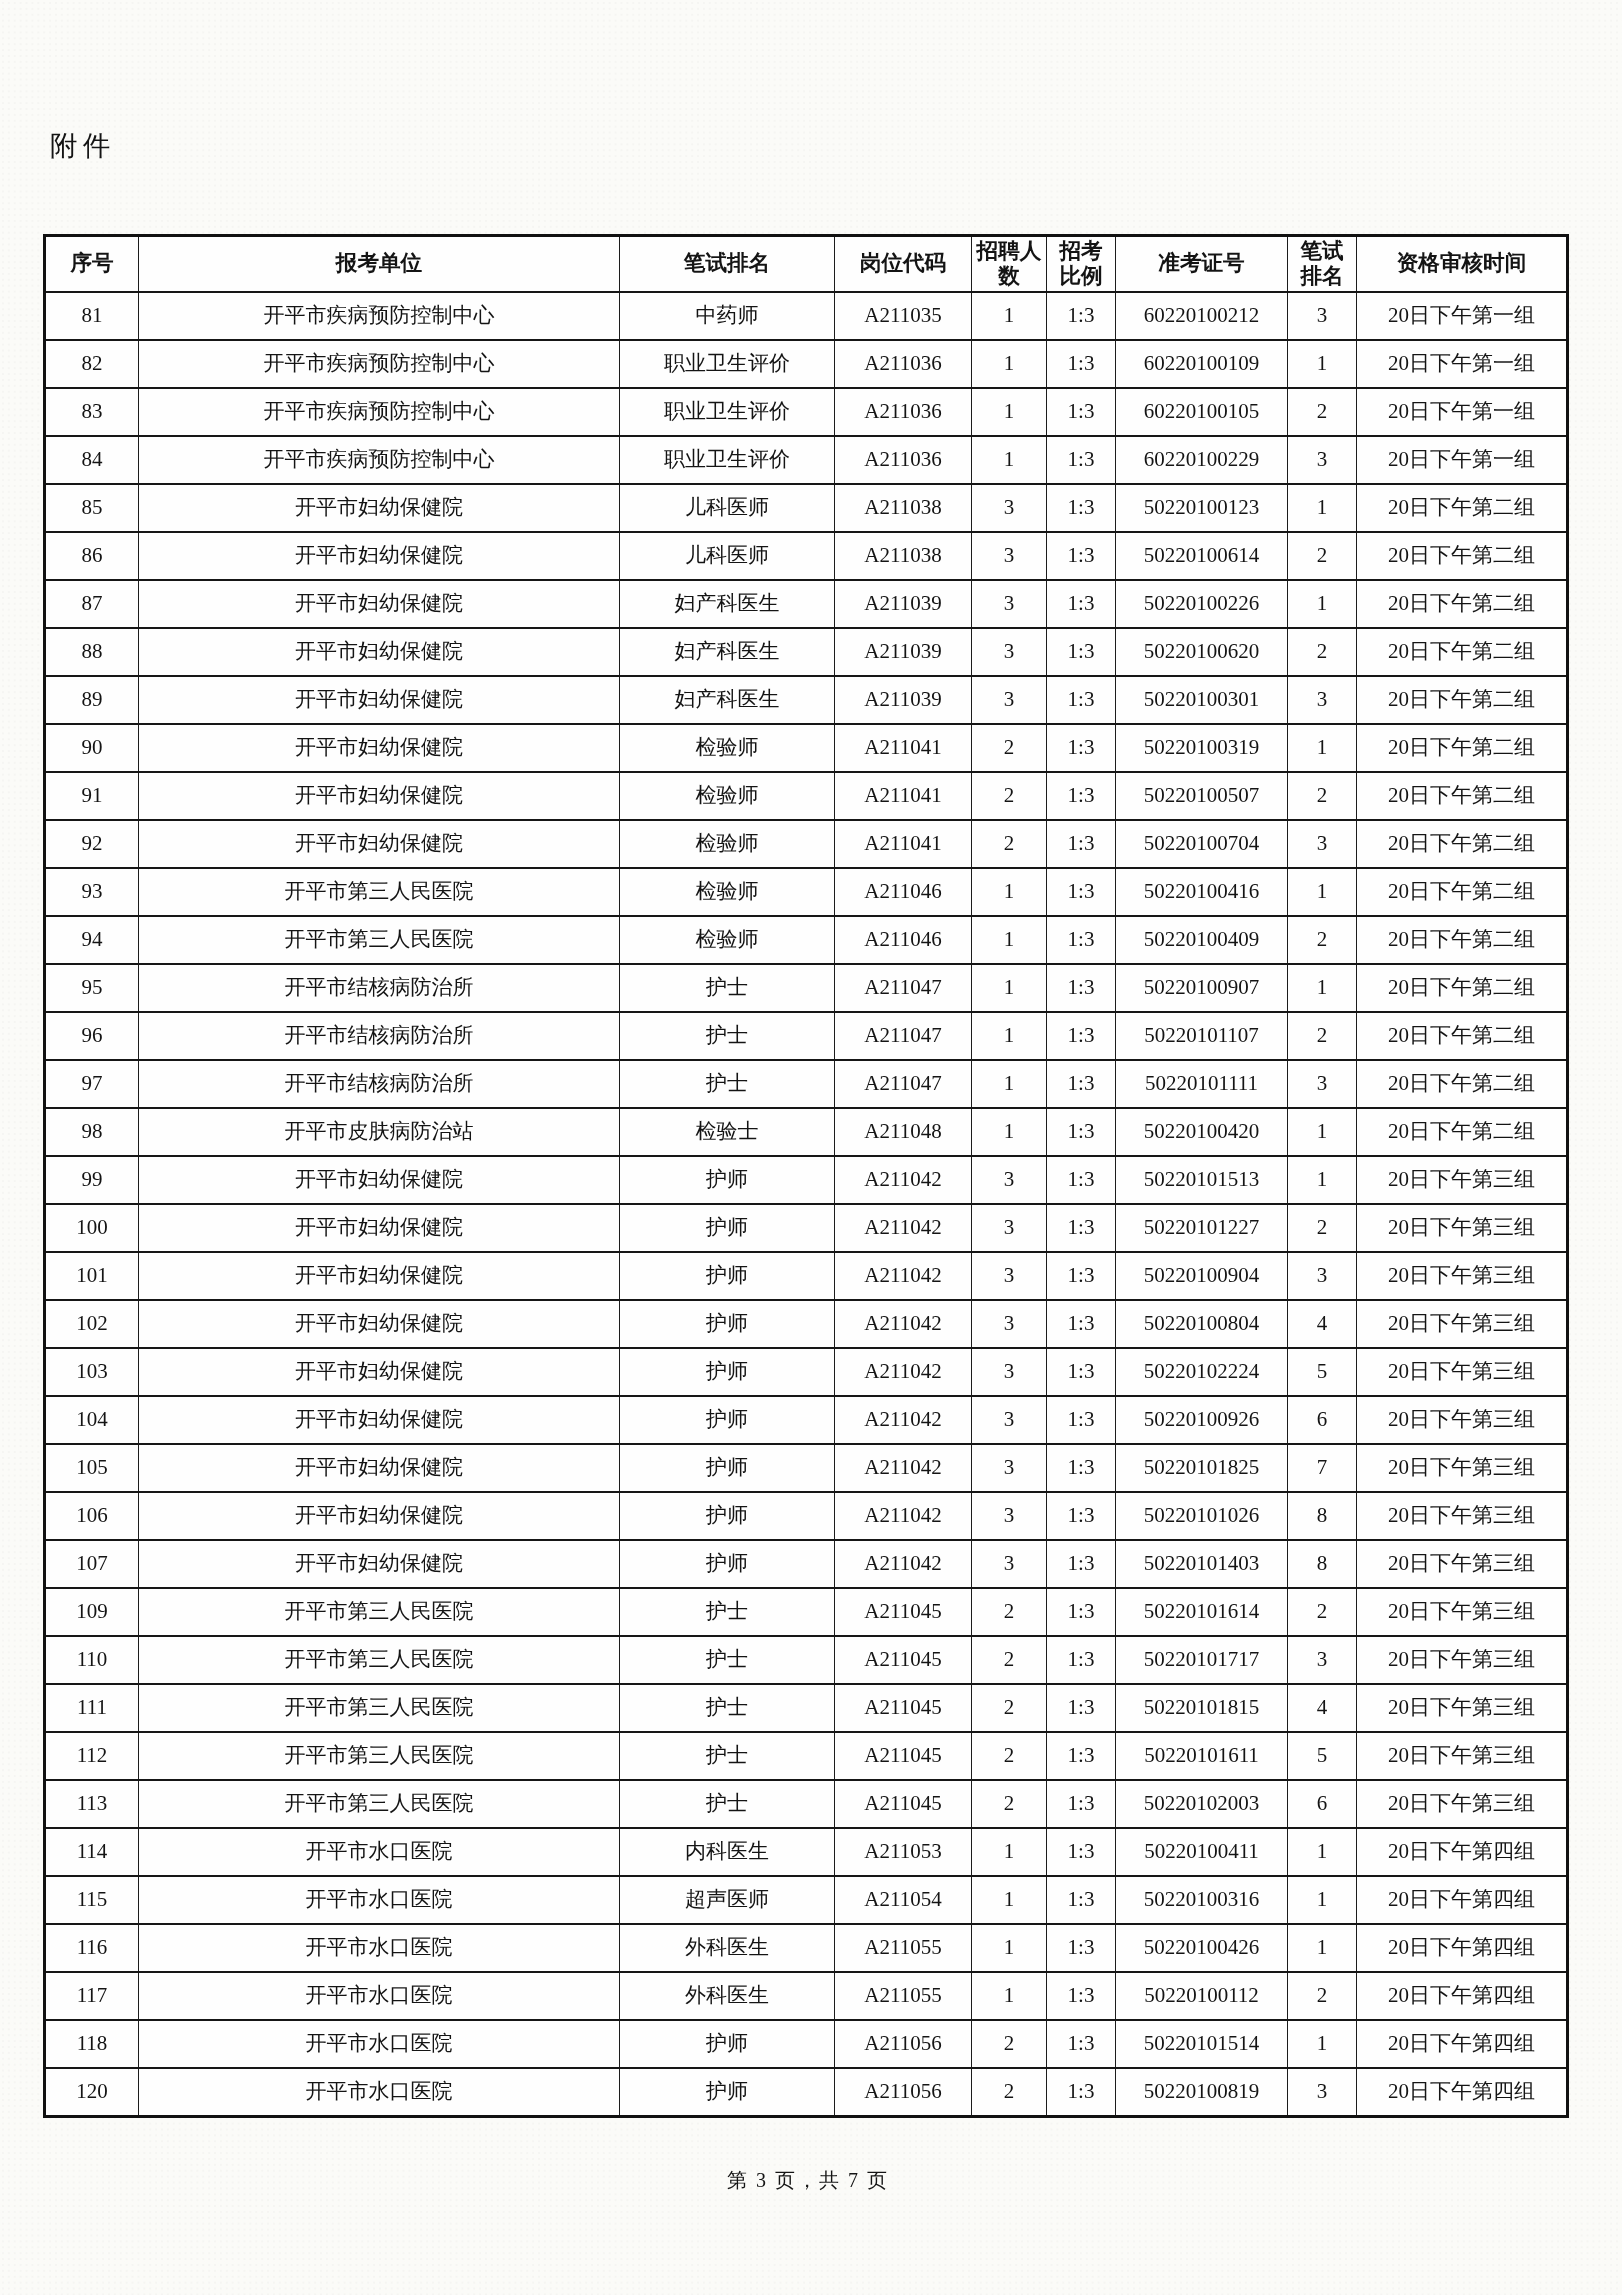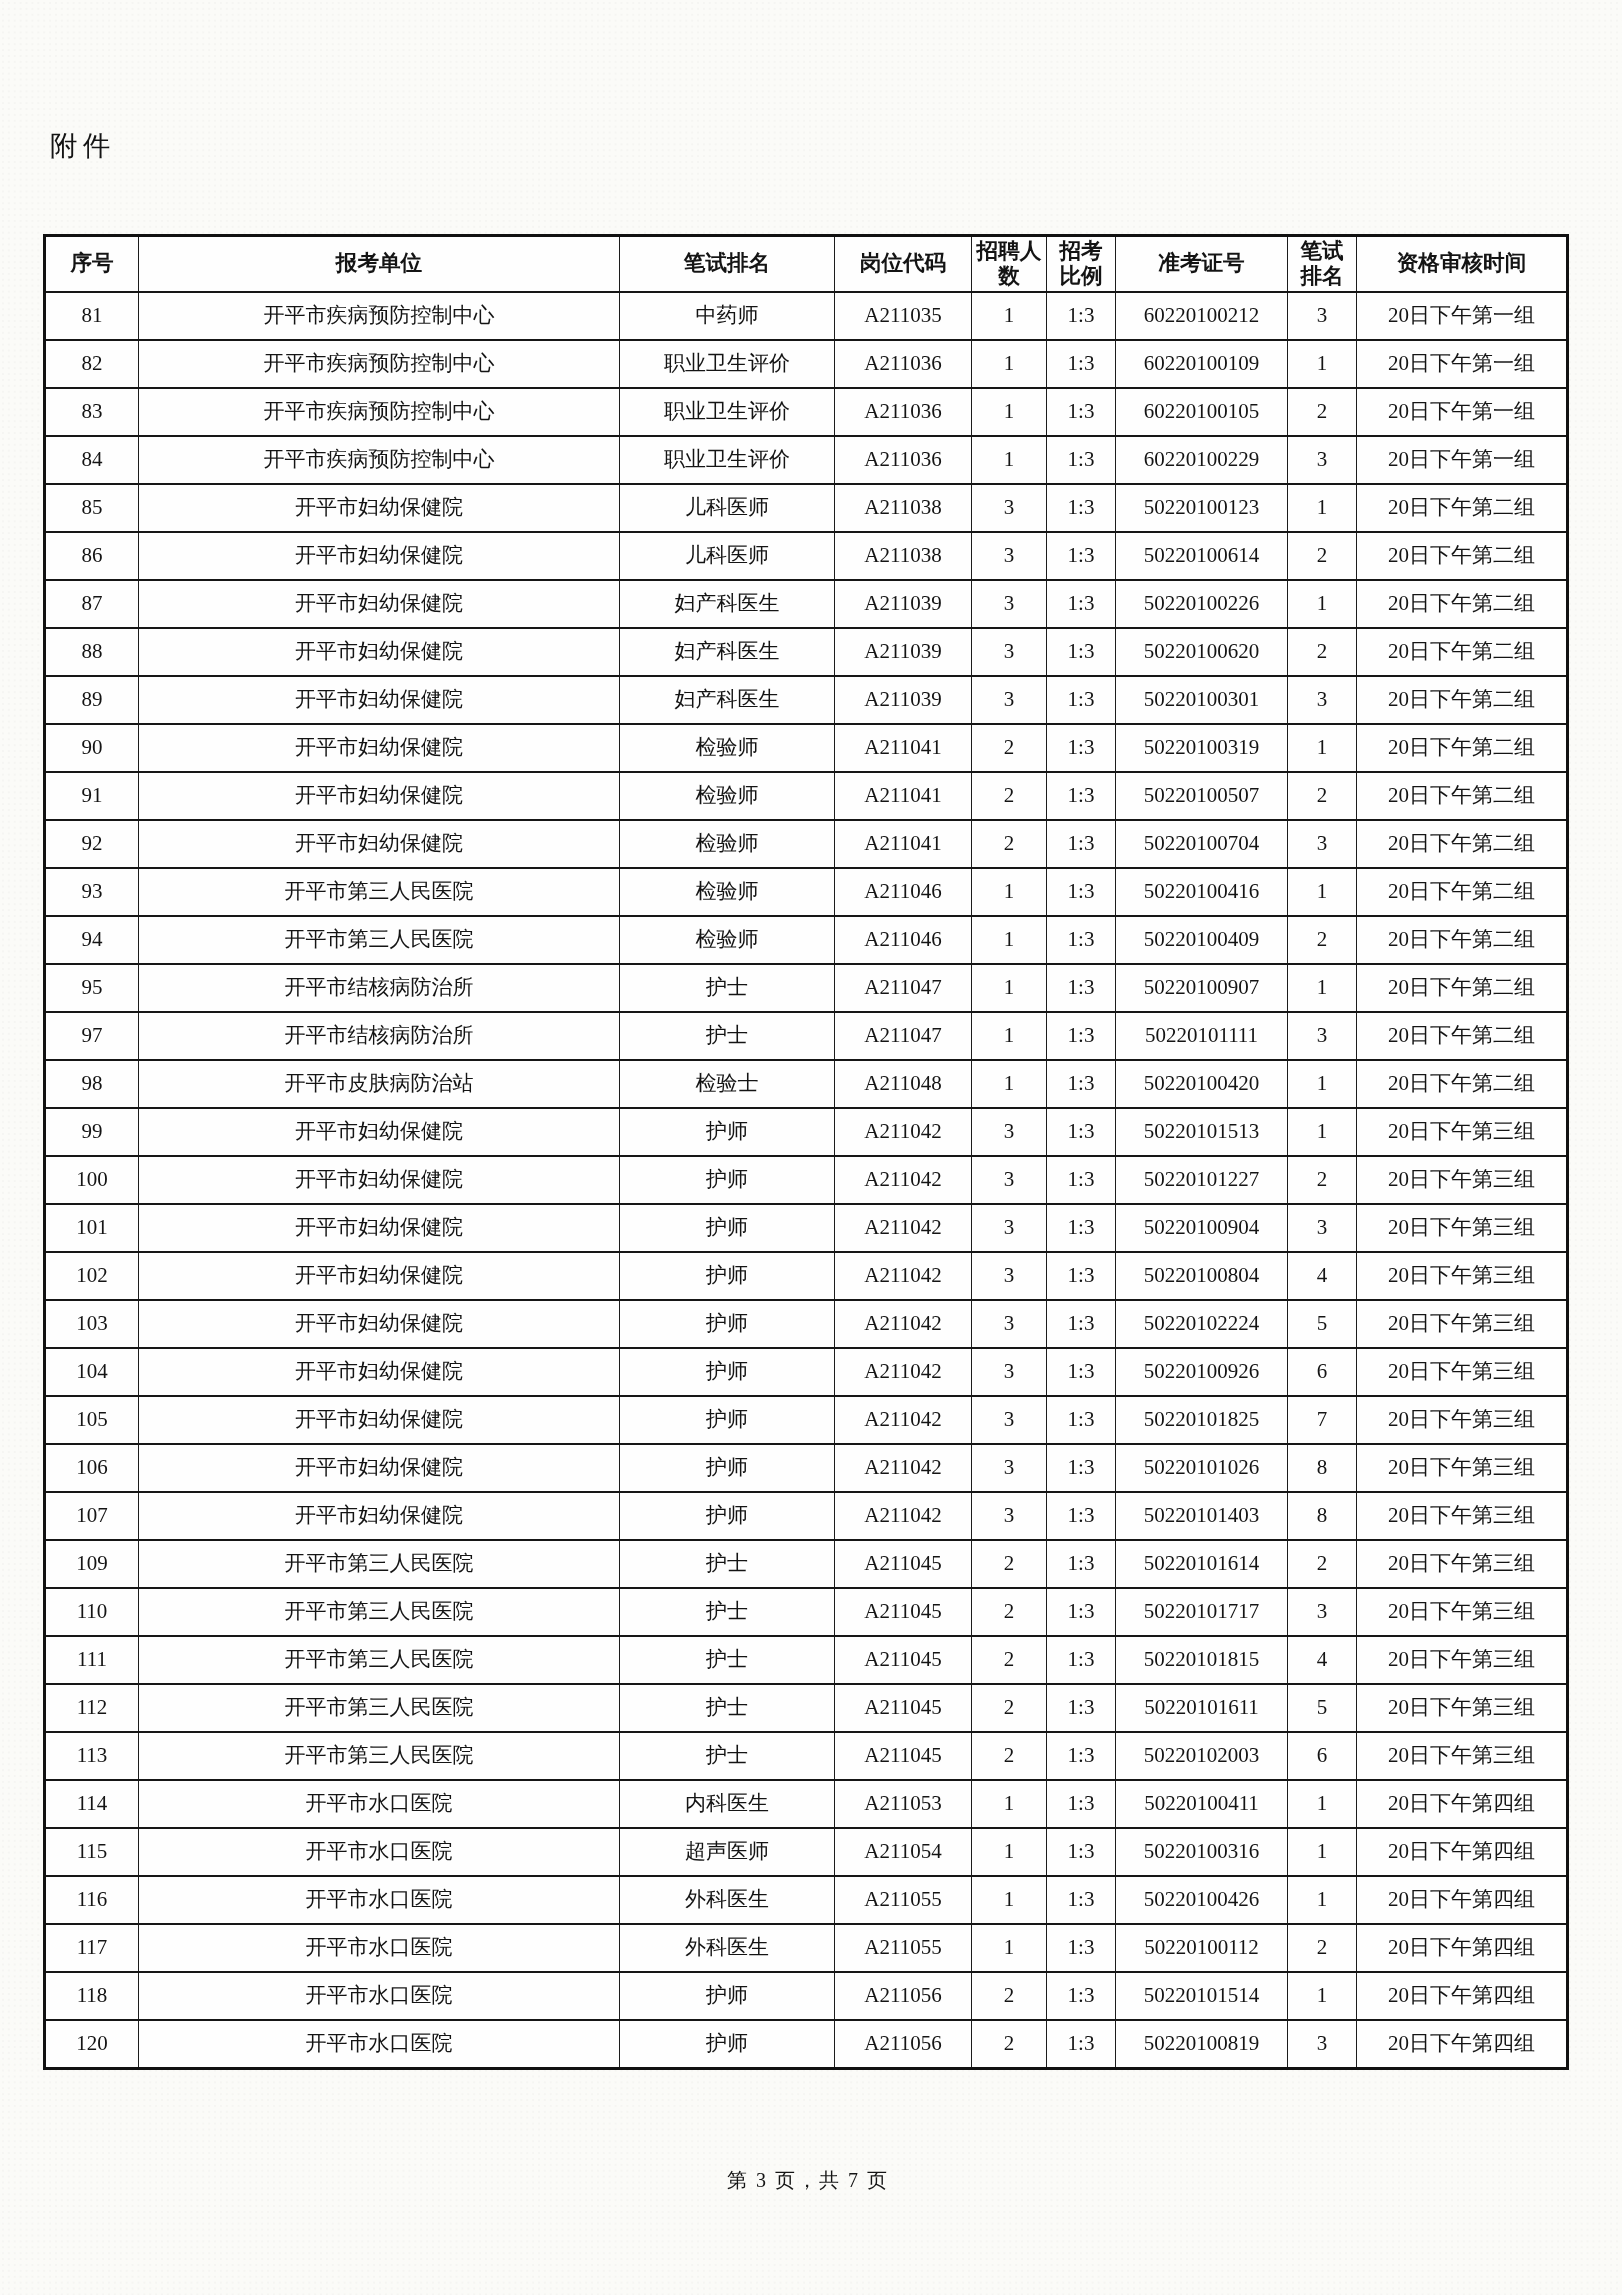--- a/index.html
+++ b/index.html
@@ -252,20 +252,31 @@
           <td>开平市结核病防治所</td>
           <td>护士</td>
           <td>A211047</td>
           <td>1</td>
           <td>1:3</td>
           <td>50220100907</td>
           <td>1</td>
           <td>20日下午第二组</td>
         </tr>
         <tr>
+          <td>96</td>
+          <td>开平市结核病防治所</td>
+          <td>护士</td>
+          <td>A211047</td>
+          <td>1</td>
+          <td>1:3</td>
+          <td>50220101107</td>
+          <td>2</td>
+          <td>20日下午第二组</td>
+        </tr>
+        <tr>
           <td>97</td>
           <td>开平市结核病防治所</td>
           <td>护士</td>
           <td>A211047</td>
           <td>1</td>
           <td>1:3</td>
           <td>50220101111</td>
           <td>3</td>
           <td>20日下午第二组</td>
         </tr>

